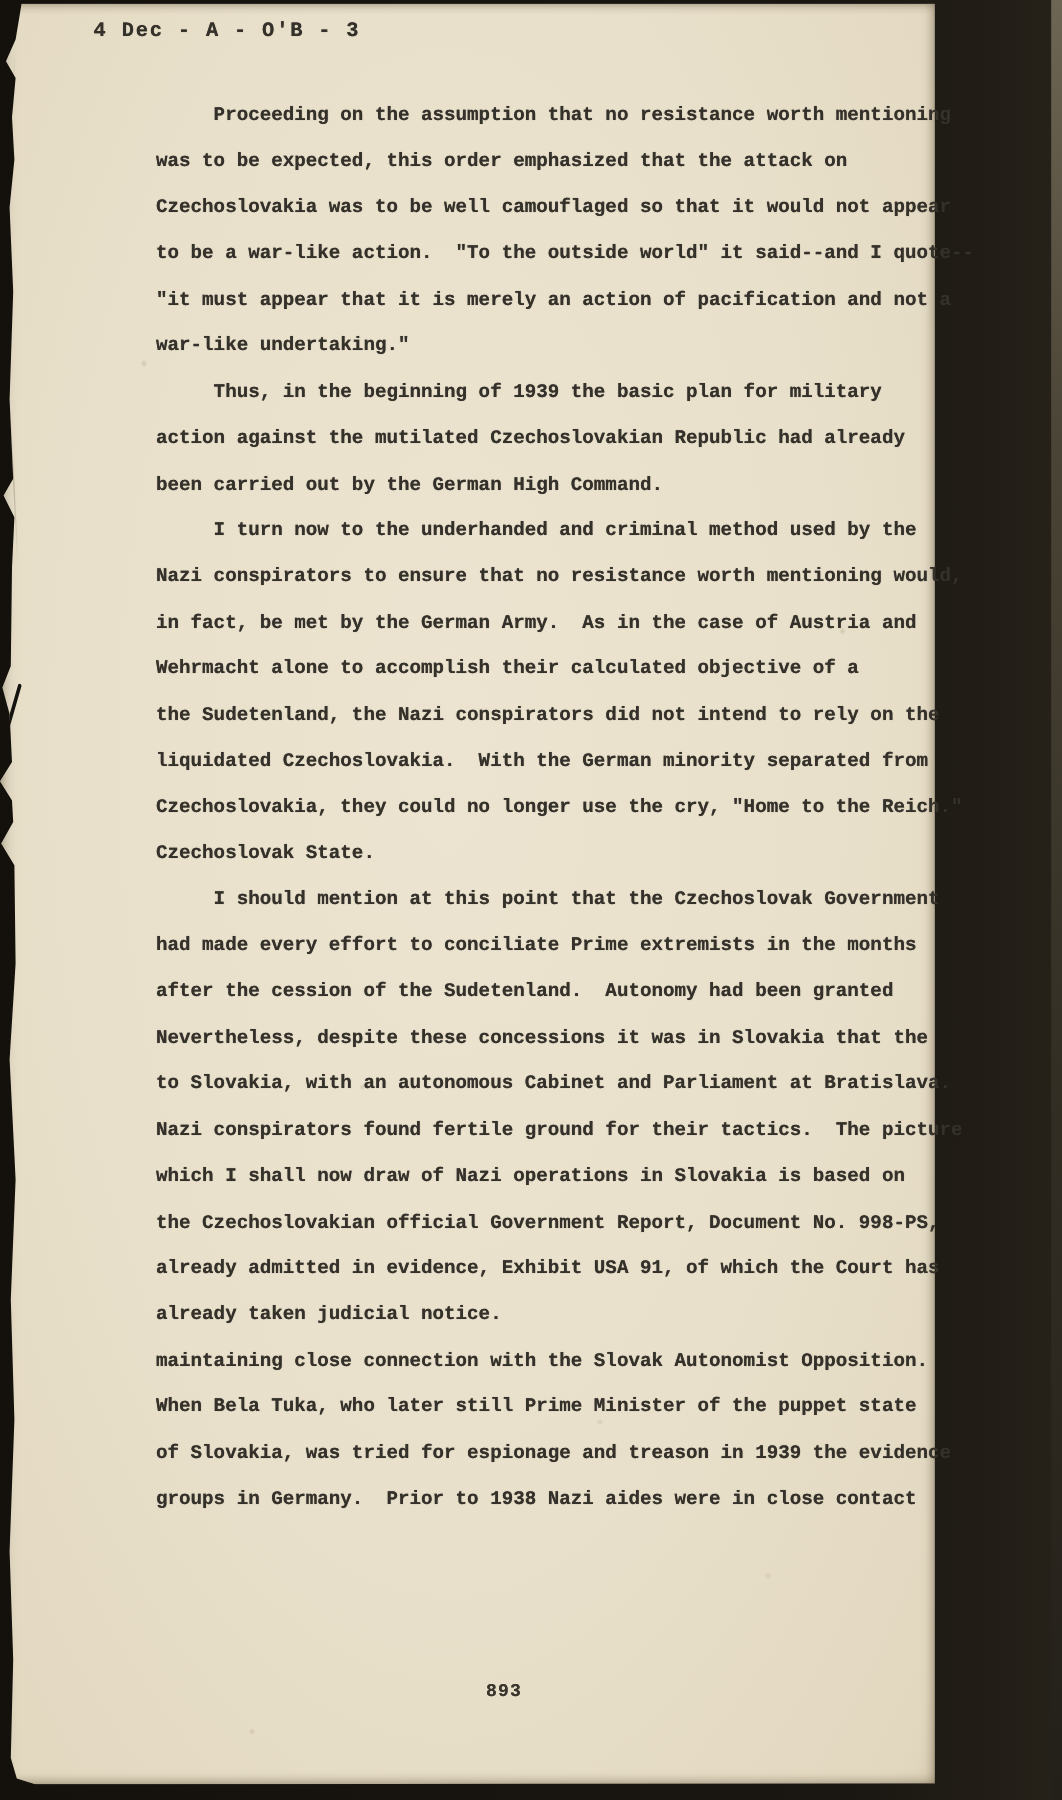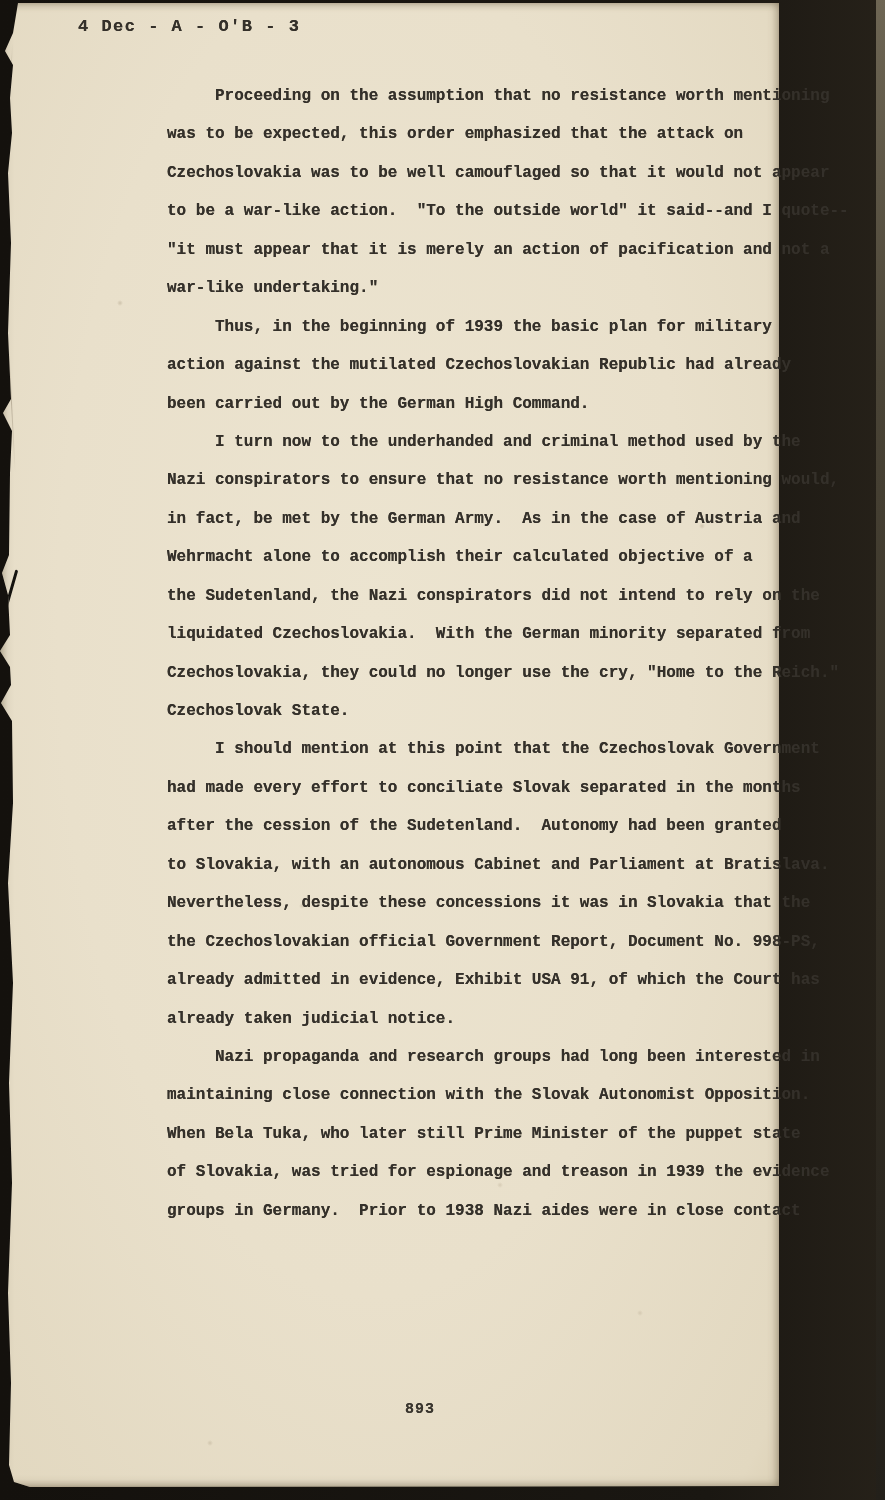--- a/index.html
+++ b/index.html
@@ -58,21 +58,20 @@
     letter-spacing: 1.5px;
     color: #34302a;
     text-shadow: 0 0 0.6px rgba(45,40,32,.85);
     white-space: pre;
   }
   .doc-body {
     position: absolute;
     left: 130px; top: 74px;
     color: #34302a;
     text-shadow: 0 0 0.6px rgba(45,40,32,.8);
-    margin-left: 37px;
   }
   .para { margin: 0; }
   .line {
     font-size: 16px;
     line-height: 38.45px;
     height: 38.45px;
     white-space: pre;
   }
   .page-number {
     position: absolute;
@@ -136,30 +135,31 @@
         <div class="line">Nazi conspirators to ensure that no resistance worth mentioning would,</div>
         <div class="line">in fact, be met by the German Army.  As in the case of Austria and</div>
         <div class="line">Wehrmacht alone to accomplish their calculated objective of a</div>
         <div class="line">the Sudetenland, the Nazi conspirators did not intend to rely on the</div>
         <div class="line">liquidated Czechoslovakia.  With the German minority separated from</div>
         <div class="line">Czechoslovakia, they could no longer use the cry, "Home to the Reich."</div>
         <div class="line">Czechoslovak State.</div>
       </div>
       <div class="para">
         <div class="line">     I should mention at this point that the Czechoslovak Government</div>
-        <div class="line">had made every effort to conciliate Slovak separated in the months</div>
+        <div class="line">had made every effort to conciliate Prime extremists in the months</div>
         <div class="line">after the cession of the Sudetenland.  Autonomy had been granted</div>
+        <div class="line">Nevertheless, despite these concessions it was in Slovakia that the</div>
         <div class="line">to Slovakia, with an autonomous Cabinet and Parliament at Bratislava.</div>
-        <div class="line">Nevertheless, despite these concessions it was in Slovakia that the</div>
+        <div class="line">Nazi conspirators found fertile ground for their tactics.  The picture</div>
+        <div class="line">which I shall now draw of Nazi operations in Slovakia is based on</div>
         <div class="line">the Czechoslovakian official Government Report, Document No. 998-PS,</div>
         <div class="line">already admitted in evidence, Exhibit USA 91, of which the Court has</div>
         <div class="line">already taken judicial notice.</div>
       </div>
       <div class="para">
-        <div class="line">     Nazi propaganda and research groups had long been interested in</div>
         <div class="line">maintaining close connection with the Slovak Autonomist Opposition.</div>
         <div class="line">When Bela Tuka, who later still Prime Minister of the puppet state</div>
         <div class="line">of Slovakia, was tried for espionage and treason in 1939 the evidence</div>
         <div class="line">groups in Germany.  Prior to 1938 Nazi aides were in close contact</div>
       </div>
     </div>
 
   <div class="page-number">893</div>
 </div>
 

